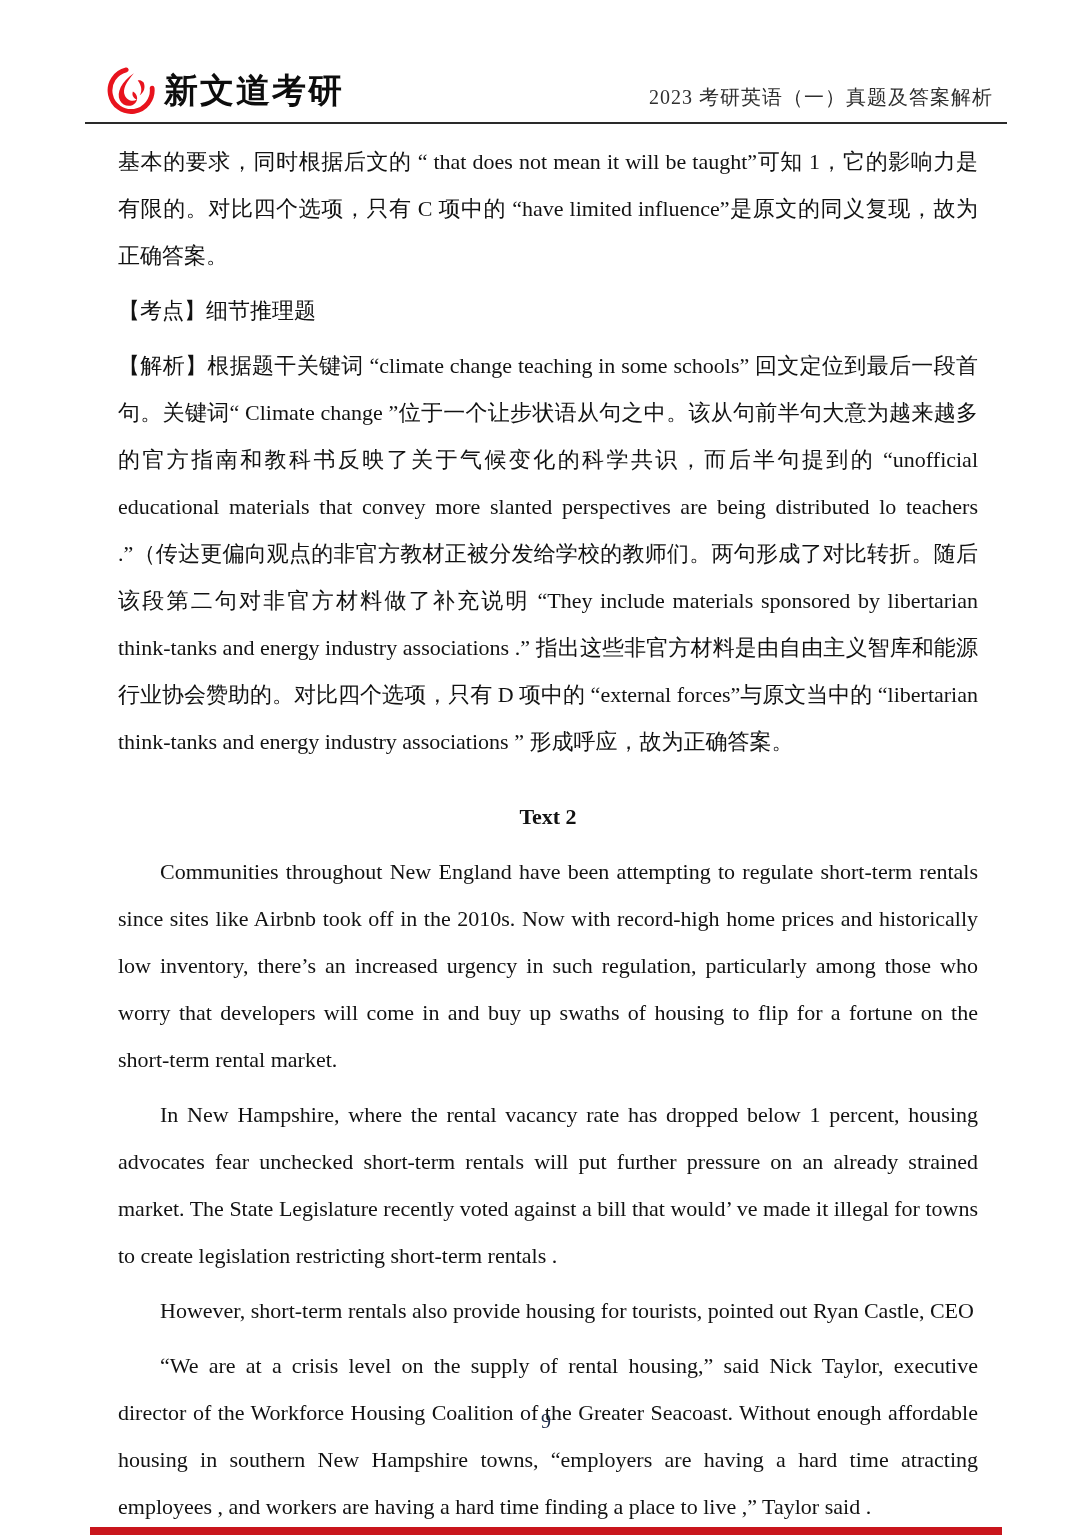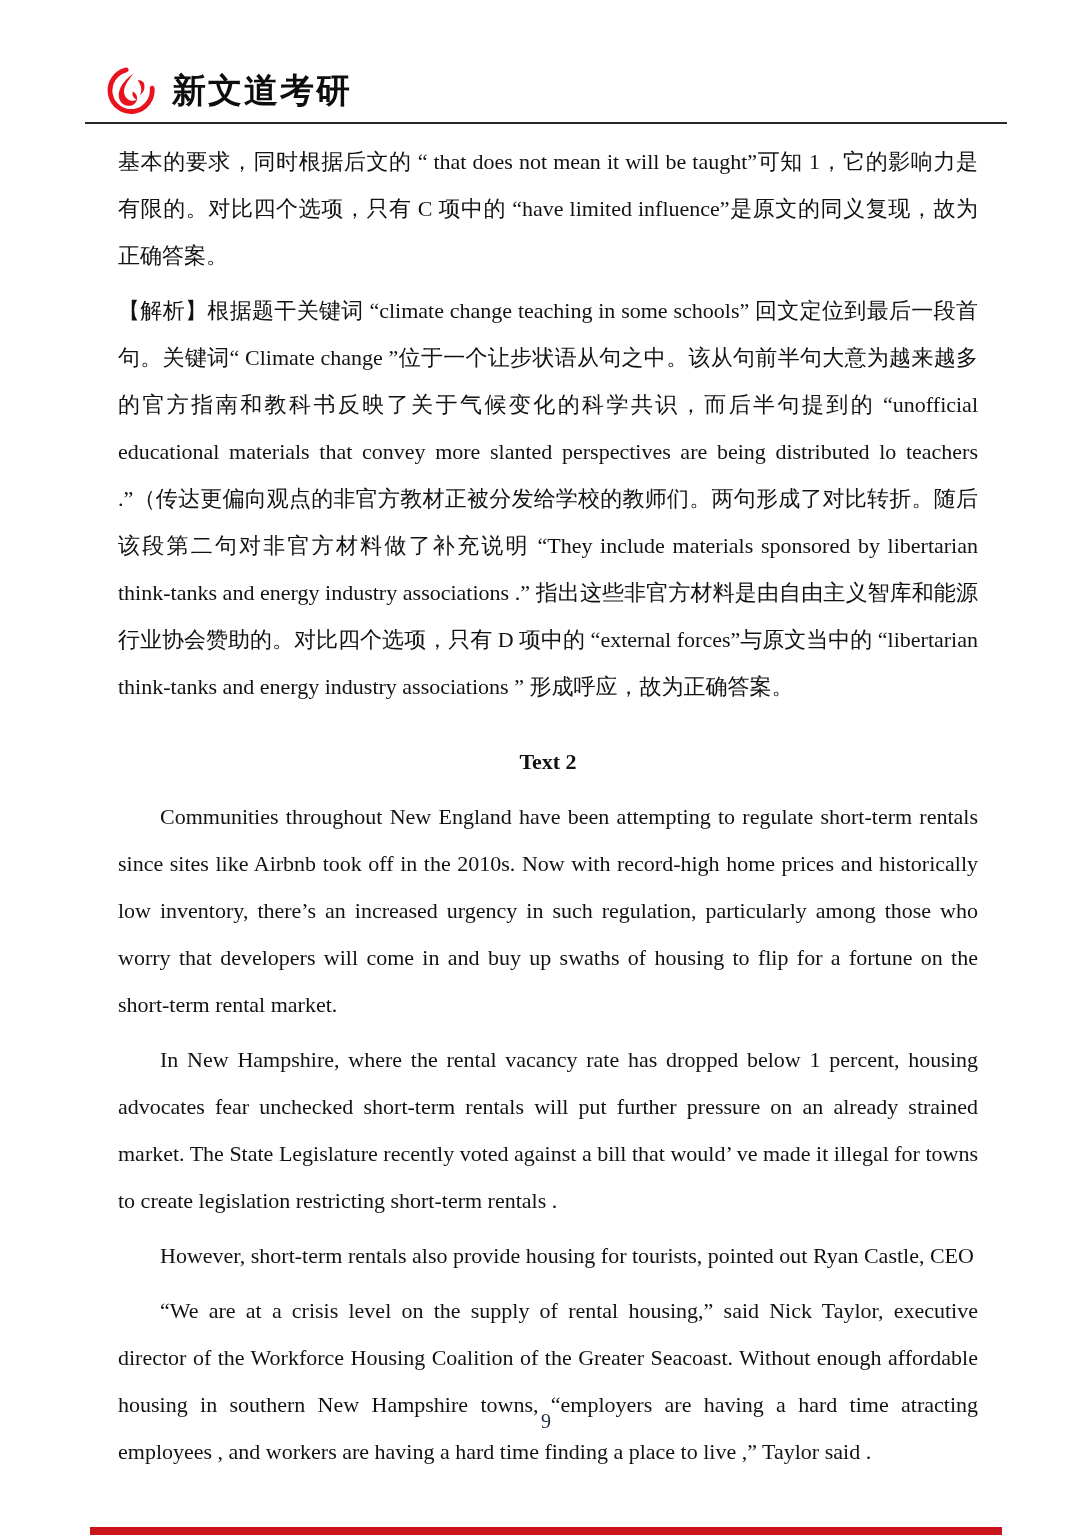--- a/index.html
+++ b/index.html
@@ -14,21 +14,21 @@
   }
   .header {
     position: absolute;
     top: 0; left: 85px; right: 85px;
     height: 122px;
     border-bottom: 2px solid #2a2a2a;
   }
   .brand {
     position: absolute;
     left: 22px; top: 66px;
-    display: flex; align-items: flex-start; gap: 17px;
+    display: flex; align-items: flex-start; gap: 9px;
   }
   .logo { display: inline-flex; width: 48px; height: 48px; }
   .brand-name {
     font-family: "Liberation Sans", "DejaVu Sans", sans-serif;
     font-size: 34px;
     font-weight: bold;
     color: #0d0d0d;
     letter-spacing: 2px;
     line-height: 48px;
   }
@@ -77,24 +77,26 @@
     <div class="brand">
       <span class="logo">
         <svg width="48" height="48" viewBox="0 0 100 100" aria-hidden="true">
           <path d="M40 8 A44 44 0 1 0 94 46" fill="none" stroke="#e8131d" stroke-width="10" stroke-linecap="round"></path>
           <path d="M56 15 C40 34 32 48 37 61 C41 71 53 76 62 70 C55 67 51 60 54 53 C63 58 66 69 59 77 C50 87 33 84 27 72 C19 55 30 33 56 15 Z" fill="#e8131d"></path>
           <path d="M64 30 C72 40 74 52 68 61 C77 56 81 44 76 34 C72 30 68 29 64 30 Z" fill="#e8131d"></path>
         </svg>
       </span>
       <span class="brand-name">新文道考研</span>
     </div>
+    <div class="doc-title">2023 考研英语（一）真题及答案解析</div>
   </header>
 
   <main class="body-text">
     <p>基本的要求，同时根据后文的 “ that does not mean it will be taught”可知 1，它的影响力是有限的。对比四个选项，只有 C 项中的 “have limited influence”是原文的同义复现，故为正确答案。</p>
+    <p><span>【考点】</span><span>细节推理题</span></p>
     <p><span>【解析】</span><span>根据题干关键词 “climate change teaching in some schools” 回文定位到最后一段首句。关键词“ Climate change ”位于一个让步状语从句之中。该从句前半句大意为越来越多的官方指南和教科书反映了关于气候变化的科学共识，而后半句提到的 “unofficial educational materials that convey more slanted perspectives are being distributed lo teachers .”（传达更偏向观点的非官方教材正被分发给学校的教师们。两句形成了对比转折。随后该段第二句对非官方材料做了补充说明 “They include materials sponsored by libertarian think-tanks and energy industry associations .” 指出这些非官方材料是由自由主义智库和能源行业协会赞助的。对比四个选项，只有 D 项中的 “external forces”与原文当中的 “libertarian think-tanks and energy industry associations ” 形成呼应，故为正确答案。</span></p>
     <p class="text2-heading">Text 2</p>
     <p class="indent-en">Communities throughout New England have been attempting to regulate short-term rentals since sites like Airbnb took off in the 2010s. Now with record-high home prices and historically low inventory, there’s an increased urgency in such regulation, particularly among those who worry that developers will come in and buy up swaths of housing to flip for a fortune on the short-term rental market.</p>
     <p class="indent-en">In New Hampshire, where the rental vacancy rate has dropped below 1 percent, housing advocates fear unchecked short-term rentals will put further pressure on an already strained market. The State Legislature recently voted against a bill that would’ ve made it illegal for towns to create legislation restricting short-term rentals .</p>
     <p class="indent-en">However, short-term rentals also provide housing for tourists, pointed out Ryan Castle, CEO</p>
     <p class="indent-en">“We are at a crisis level on the supply of rental housing,” said Nick Taylor, executive director of the Workforce Housing Coalition of the Greater Seacoast. Without enough affordable housing in southern New Hampshire towns, “employers are having a hard time atracting employees , and workers are having a hard time finding a place to live ,” Taylor said .</p>
   </main>
 
   <div class="page-number">9</div>
   <div class="bottom-bar"></div>

